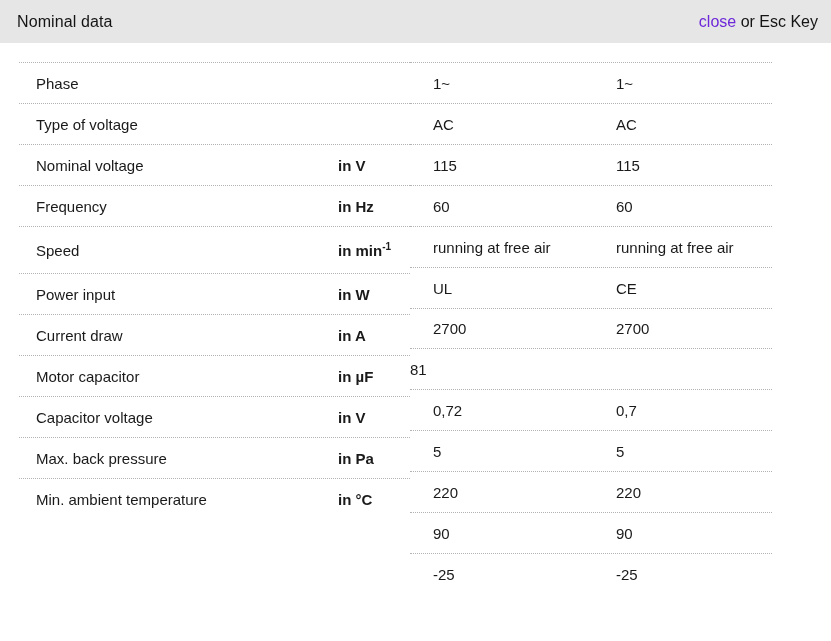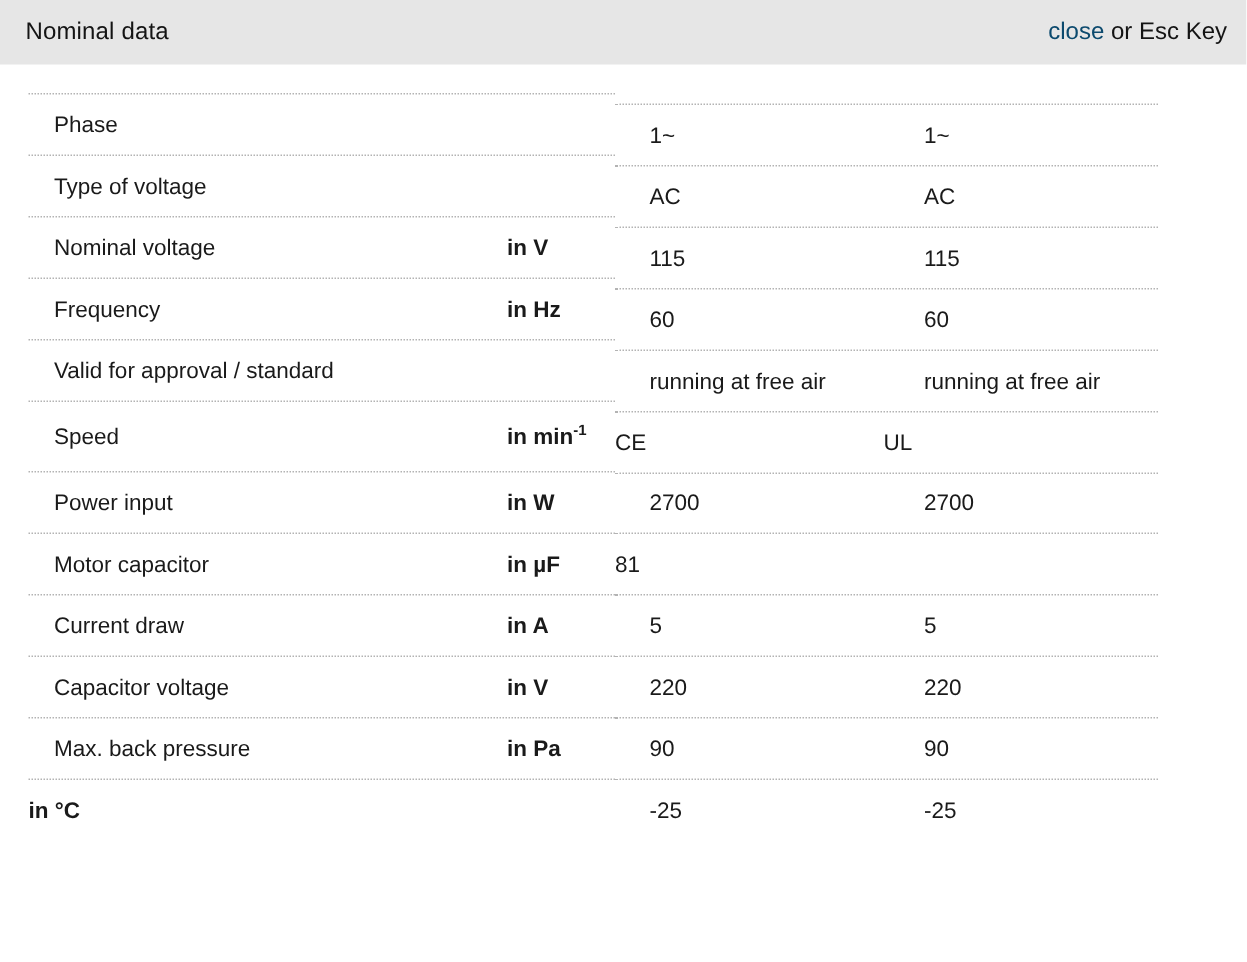--- a/index.html
+++ b/index.html
@@ -8,26 +8,26 @@
 
   
   .header {
     position:absolute; left:0; top:0; width:831px; height:43px;
     background:#e6e6e6;
     display:flex; align-items:center; justify-content:space-between;
     padding:0 13px 0 17px;
   }
   .header .title { font-size:16px; color:#141414; letter-spacing:0.1px; }
   .header .close-hint { font-size:16px; color:#141414; }
-  .header .close-link { color:#0c4a6e; text-decoration:none; cursor:pointer;text-align:center; }
+  .header .close-link { color:#6d28d9; text-decoration:none; cursor:pointer;text-align:center; }
 
   
   .table-wrap {
     position:absolute; left:19px; top:62px; width:753px;
-    display:flex; align-items:flex-end;
+    display:flex; align-items:flex-start;
   }
   .tcol-left  { width:391px; }
   .tcol-right { width:362px; }
 
   .row {
     display:flex; align-items:center;
     height:41px;
     border-top:1px dotted #b3b3b3;
     background:#fff;
   }
@@ -60,49 +60,46 @@
         <span class="cell cell-unit"></span>
       </div>
       <div class="row">
         <span class="cell cell-label">Nominal voltage</span>
         <span class="cell cell-unit">in V</span>
       </div>
       <div class="row">
         <span class="cell cell-label">Frequency</span>
         <span class="cell cell-unit">in Hz</span>
       </div>
-      <div class="row">
-        <span class="cell cell-label">Valid for approval / standard</span>
-        <span class="cell cell-unit"></span>
-      </div>
       <div class="row tall">
         <span class="cell cell-label">Speed</span>
         <span class="cell cell-unit"><span>in min</span><sup>-1</sup></span>
       </div>
       <div class="row">
         <span class="cell cell-label">Power input</span>
         <span class="cell cell-unit">in W</span>
       </div>
       <div class="row">
+        <span class="cell cell-label">Current draw</span>
+        <span class="cell cell-unit">in A</span>
+      </div>
+      <div class="row">
         <span class="cell cell-label">Motor capacitor</span>
         <span class="cell cell-unit">in µF</span>
-      </div>
-      <div class="row">
-        <span class="cell cell-label">Current draw</span>
-        <span class="cell cell-unit">in A</span>
       </div>
       <div class="row">
         <span class="cell cell-label">Capacitor voltage</span>
         <span class="cell cell-unit">in V</span>
       </div>
       <div class="row">
         <span class="cell cell-label">Max. back pressure</span>
         <span class="cell cell-unit">in Pa</span>
       </div>
       <div class="row">
+        <span class="cell cell-label">Min. ambient temperature</span>
         <span class="cell cell-unit">in °C</span>
       </div>
     </div>
   <div class="tcol-right" id="right-table">
       <div class="row">
         <span class="cell cell-v1">1~</span>
         <span class="cell cell-v2">1~</span>
       </div>
       <div class="row">
         <span class="cell cell-v1">AC</span>
@@ -114,29 +111,33 @@
       </div>
       <div class="row">
         <span class="cell cell-v1">60</span>
         <span class="cell cell-v2">60</span>
       </div>
       <div class="row">
         <span class="cell cell-v1">running at free air</span>
         <span class="cell cell-v2">running at free air</span>
       </div>
       <div class="row">
+        <span class="cell cell-v1">UL</span>
         <span class="cell cell-v2">CE</span>
-        <span class="cell cell-v1">UL</span>
       </div>
       <div class="row short">
         <span class="cell cell-v1">2700</span>
         <span class="cell cell-v2">2700</span>
       </div>
       <div class="row">
         <span class="cell cell-v2">81</span>
+      </div>
+      <div class="row">
+        <span class="cell cell-v1">0,72</span>
+        <span class="cell cell-v2">0,7</span>
       </div>
       <div class="row">
         <span class="cell cell-v1">5</span>
         <span class="cell cell-v2">5</span>
       </div>
       <div class="row">
         <span class="cell cell-v1">220</span>
         <span class="cell cell-v2">220</span>
       </div>
       <div class="row">

